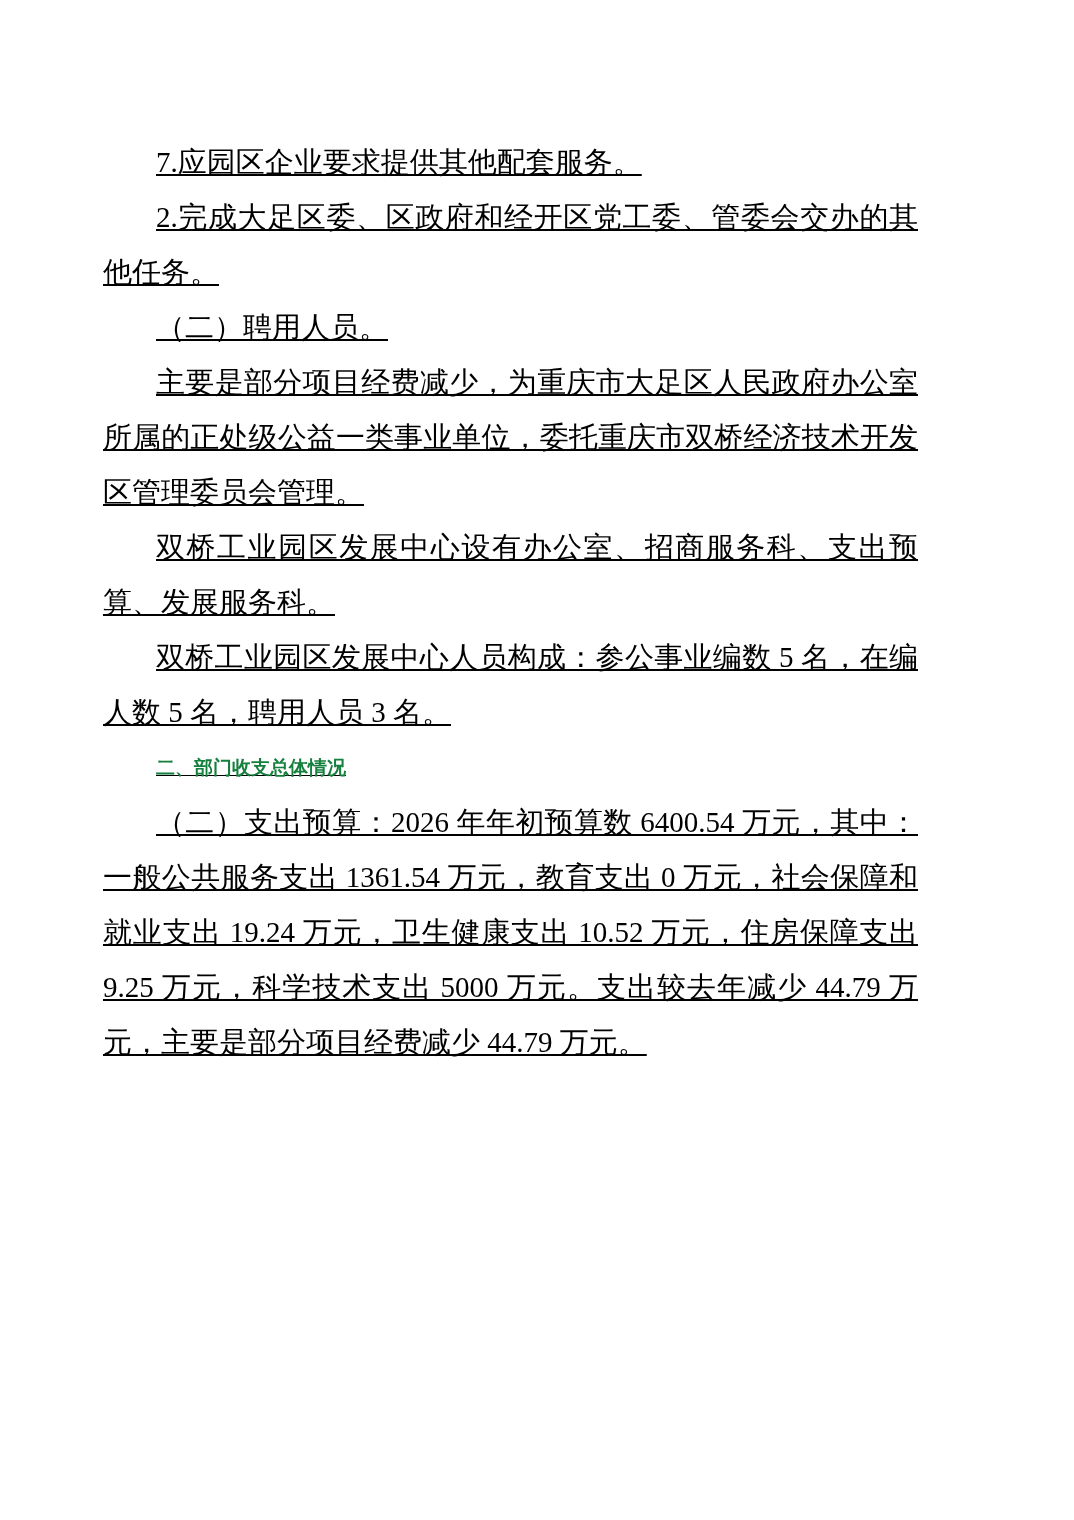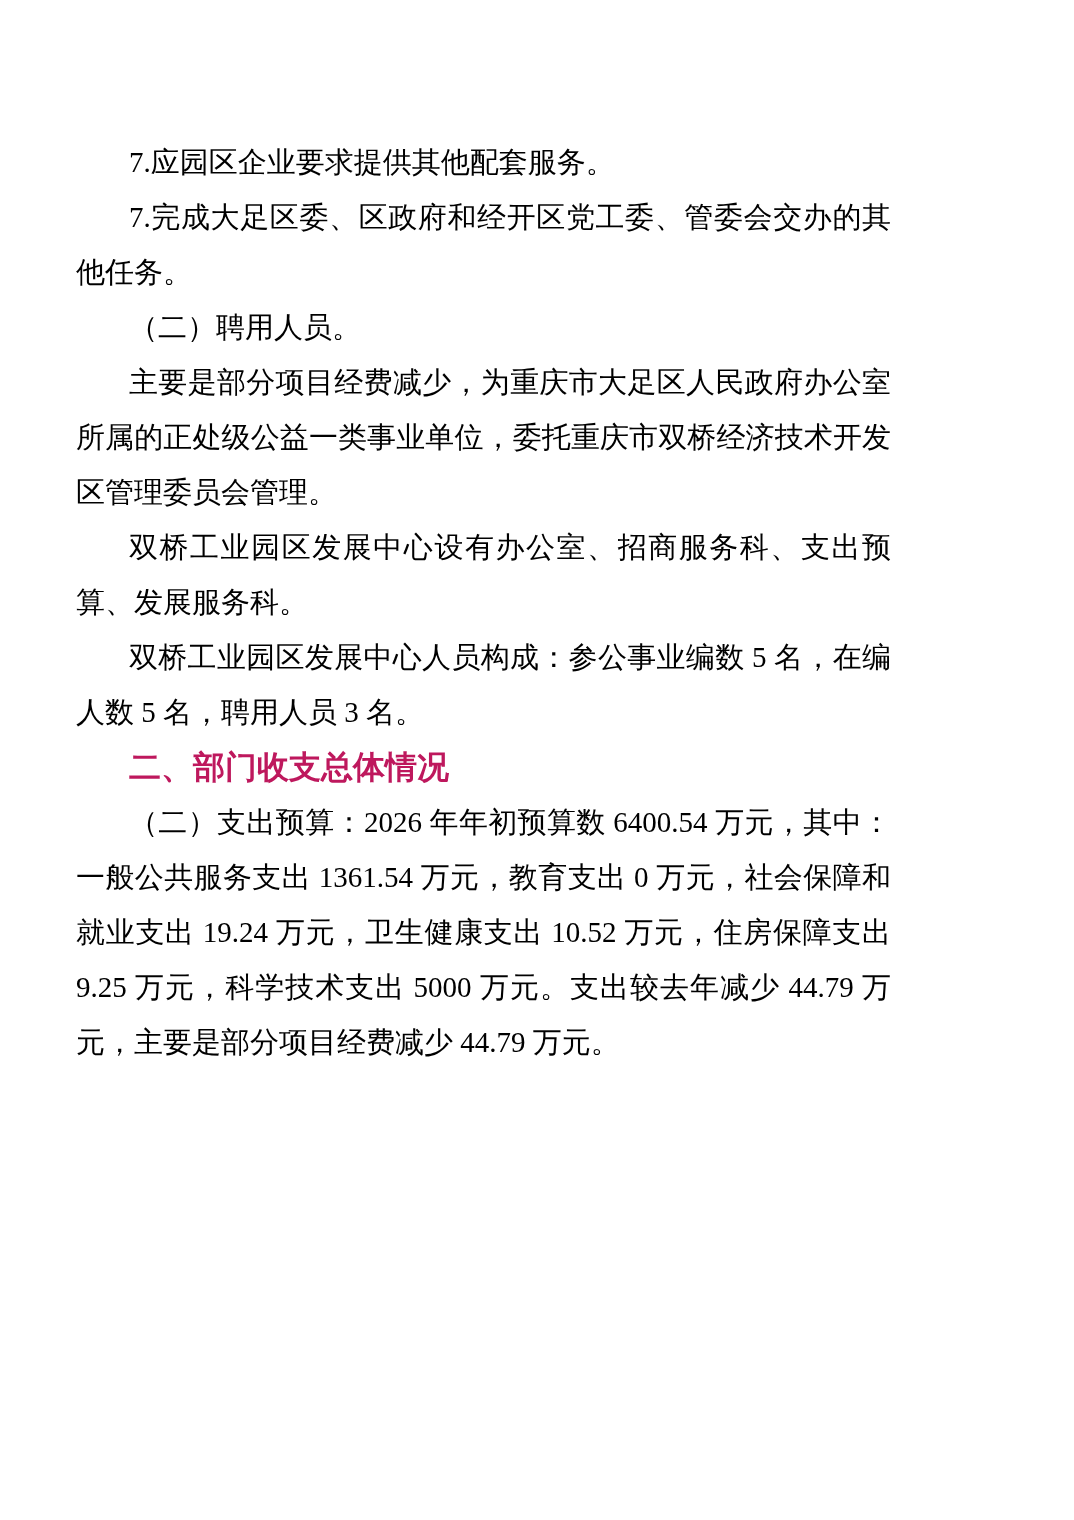--- a/index.html
+++ b/index.html
@@ -7,21 +7,22 @@
     padding: 0;
     background: #ffffff;
   }
   .page {
     position: relative;
     width: 1074px;
     height: 1520px;
     background: #ffffff;
     overflow: hidden;
     box-sizing: border-box;
-    padding: 135px 126px 0 76px;
+    padding: 135px 126px 0 103px;
+    text-decoration: underline;
   }
   .doc-content {
     width: 815px;
   }
   p.body-para {
     margin: 0;
     padding: 0;
     font-family: "Liberation Serif", "DejaVu Serif", serif;
     font-size: 29px;
     line-height: 55px;
@@ -30,35 +31,35 @@
     text-justify: inter-ideograph;
     text-indent: 53px;
     font-weight: 400;
     letter-spacing: 0;
     word-break: normal;
   }
   p.heading-para {
     margin: 0;
     padding: 0;
     font-family: "Liberation Sans", "DejaVu Sans", sans-serif;
-    font-size: 32px;
+    font-size: 19px;
     line-height: 55px;
-    color: #be185d;
+    color: #15803d;
     text-indent: 53px;
     font-weight: 700;
     text-align: left;
   }
 </style>
 </head>
 <body>
 
 <div class="page">
   <div class="doc-content">
     <p class="body-para">7.应园区企业要求提供其他配套服务。</p>
-    <p class="body-para">7.完成大足区委、区政府和经开区党工委、管委会交办的其他任务。</p>
+    <p class="body-para">2.完成大足区委、区政府和经开区党工委、管委会交办的其他任务。</p>
     <p class="body-para">（二）聘用人员。</p>
     <p class="body-para">主要是部分项目经费减少，为重庆市大足区人民政府办公室所属的正处级公益一类事业单位，委托重庆市双桥经济技术开发区管理委员会管理。</p>
     <p class="body-para">双桥工业园区发展中心设有办公室、招商服务科、支出预算、发展服务科。</p>
     <p class="body-para">双桥工业园区发展中心人员构成：参公事业编数 5 名，在编人数 5 名，聘用人员 3 名。</p>
     <p class="heading-para">二、部门收支总体情况</p>
     <p class="body-para">（二）支出预算：2026 年年初预算数 6400.54 万元，其中：一般公共服务支出 1361.54 万元，教育支出 0 万元，社会保障和就业支出 19.24 万元，卫生健康支出 10.52 万元，住房保障支出 9.25 万元，科学技术支出 5000 万元。支出较去年减少 44.79 万元，主要是部分项目经费减少 44.79 万元。</p>
   </div>
 </div>
 
 </body></html>

